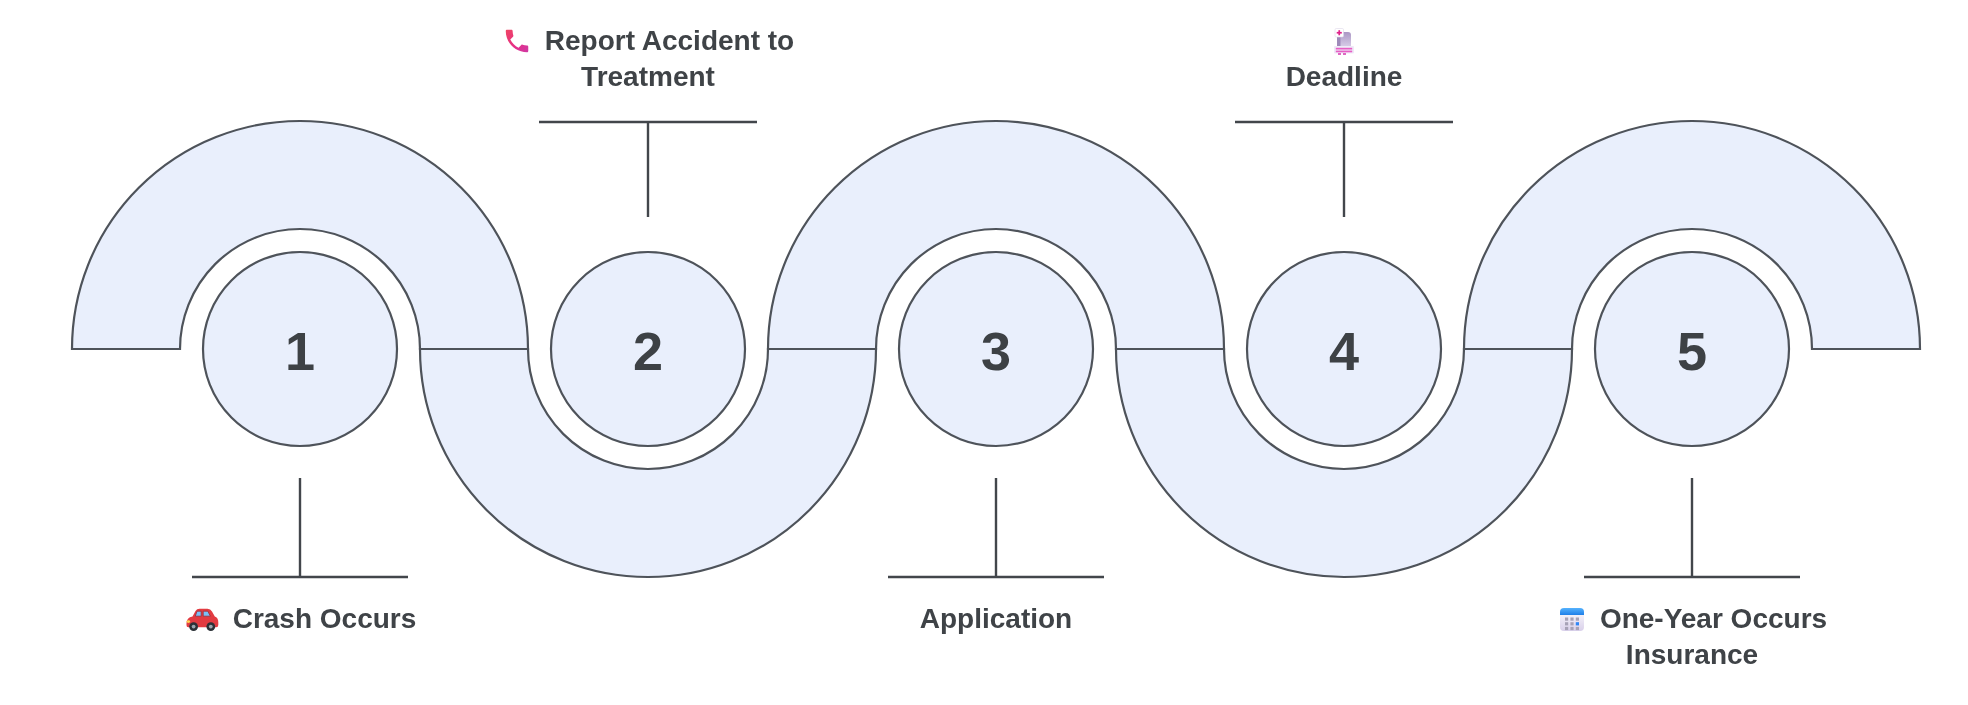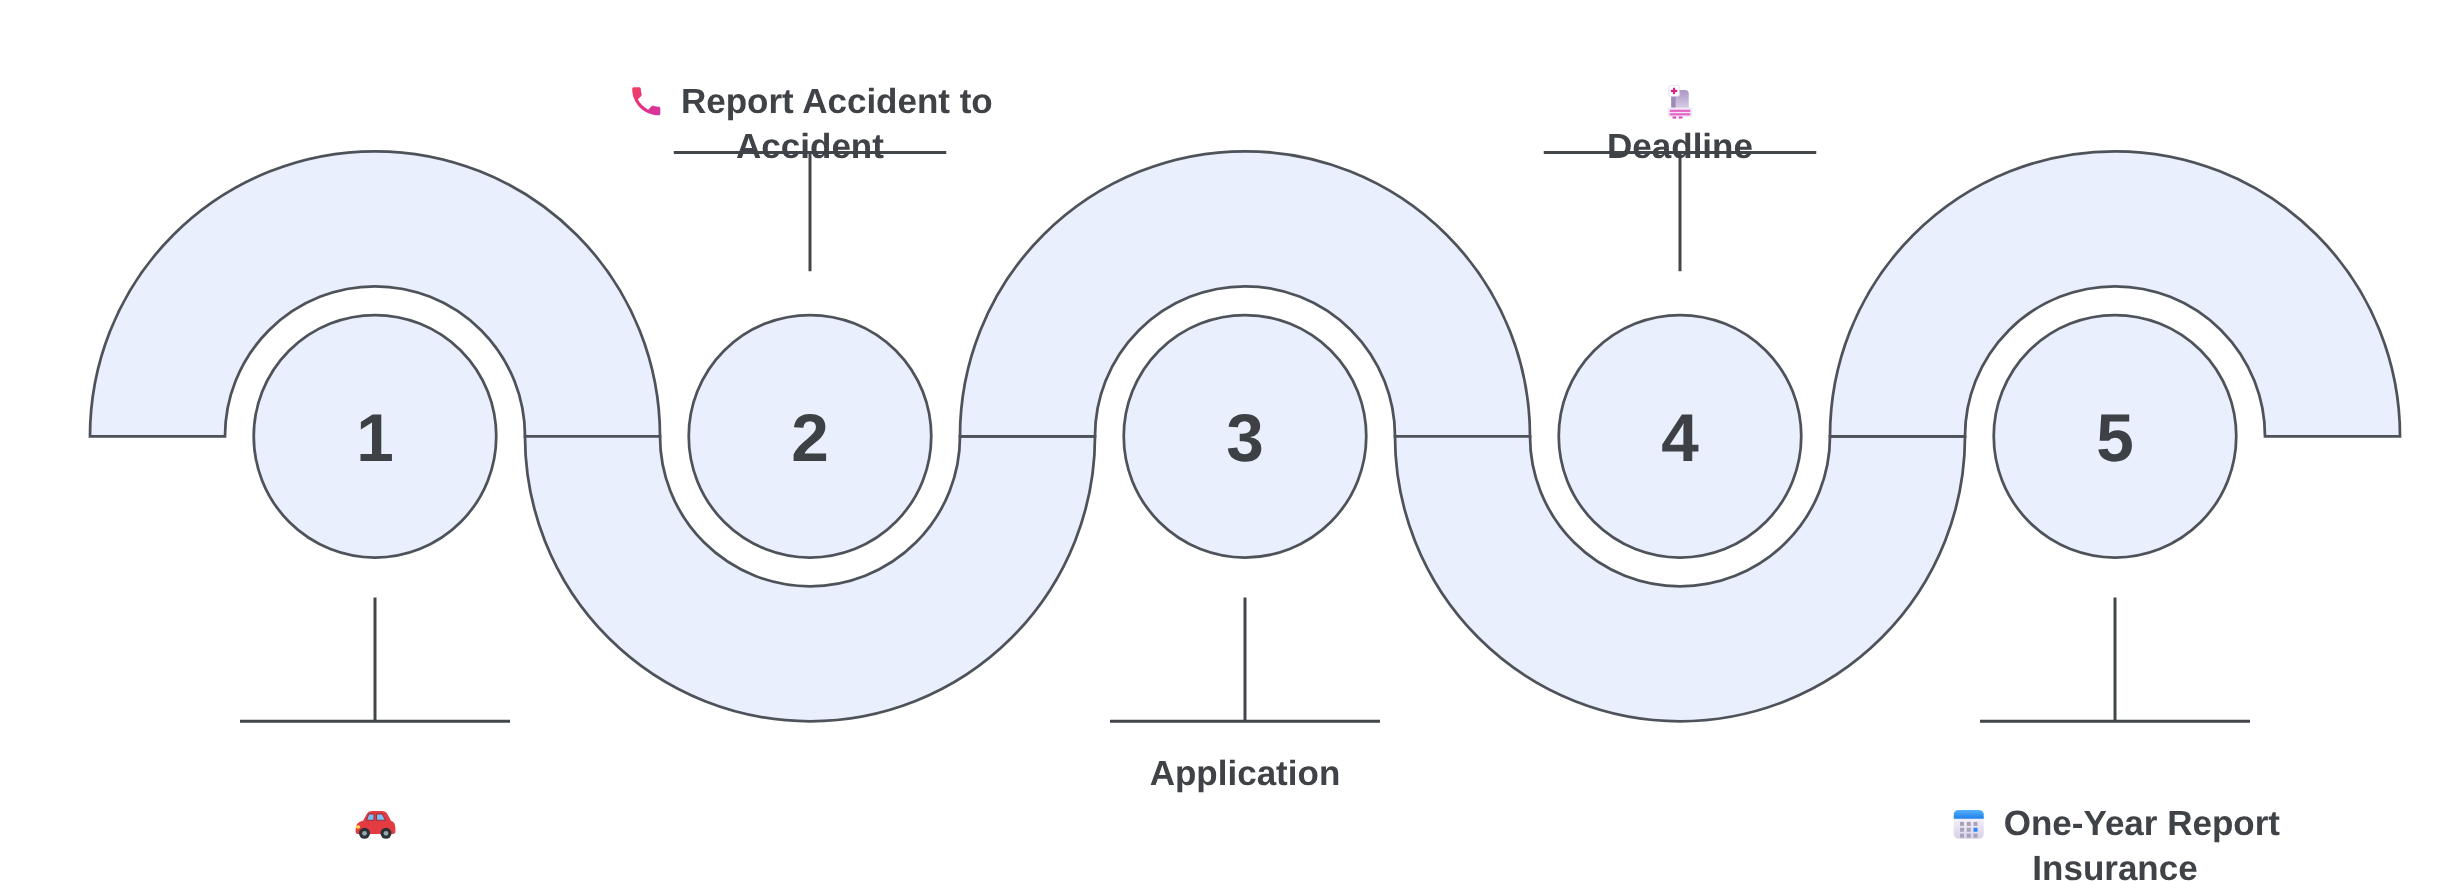--- a/index.html
+++ b/index.html
@@ -41,21 +41,20 @@
     font-weight: 700;
     line-height: 36px;
     color: #3f4347;
   }
   .label-line1 {
     display: flex;
     align-items: center;
     justify-content: center;
     gap: 13px;
     height: 36px;
-    margin-top: 40px;
   }
   .label-line2 { min-height: 0; }
   .icon-box { flex: 0 0 auto; display: block; }
 </style>
 </head>
 <body>
 
 <div class="stage">
 
   <svg class="snake" width="1968" height="705" viewBox="0 0 1968 705">
@@ -96,41 +95,42 @@
       <svg class="icon-box" width="36" height="30" viewBox="0 0 36 30">
         <path d="M2.5 19.5 Q2.5 13.5 8.5 12.5 L11.5 7 Q12.8 4.8 15.5 4.8 L23.5 4.8 Q26.5 4.8 28 7.4 L30.8 12.5 Q34.3 13.6 34.3 18.4 L34.3 21 Q34.3 23.2 32.2 23.2 L4.3 23.2 Q2.5 23.2 2.5 21.2 Z" fill="#e23b41"></path>
         <path d="M13 7.2 L11.3 12.2 L17.2 12.2 L17.2 7.2 Z" fill="#79c0f7" stroke="#9b2c33" stroke-width="0.8"></path>
         <path d="M19.2 7.2 L19.2 12.2 L26.4 12.2 L23.8 7.2 Z" fill="#79c0f7" stroke="#9b2c33" stroke-width="0.8"></path>
         <ellipse cx="4.4" cy="17.6" rx="1.8" ry="1.4" fill="#ffd54f"></ellipse>
         <circle cx="9.6" cy="22.6" r="4.4" fill="#2b3137"></circle>
         <circle cx="9.6" cy="22.6" r="1.9" fill="#9aa6ae"></circle>
         <circle cx="26.8" cy="22.6" r="4.4" fill="#2b3137"></circle>
         <circle cx="26.8" cy="22.6" r="1.9" fill="#9aa6ae"></circle>
       </svg>
+      <span>Crash Occurs</span>
     </div>
     <div class="label-line2"></div>
   </div>
 
   <div class="step-label" style="left:428px; top:23px;">
     <div class="label-line1">
       <svg class="icon-box" width="30" height="30" viewBox="0 0 30 30">
         <defs>
           <linearGradient id="phoneGrad" x1="0" y1="0" x2="1" y2="1">
             <stop offset="0" stop-color="#ef4563"></stop>
             <stop offset="0.55" stop-color="#e62e86"></stop>
             <stop offset="1" stop-color="#cf39a4"></stop>
           </linearGradient>
         </defs>
         <g transform="scale(1.25)">
           <path d="M6.62 10.79c1.44 2.83 3.76 5.14 6.59 6.59l2.2-2.2c.27-.27.67-.36 1.02-.24 1.12.37 2.33.57 3.57.57.55 0 1 .45 1 1V20c0 .55-.45 1-1 1-9.39 0-17-7.61-17-17 0-.55.45-1 1-1h3.5c.55 0 1 .45 1 1 0 1.25.2 2.45.57 3.57.11.35.03.74-.25 1.02l-2.2 2.2z" fill="url(#phoneGrad)"></path>
         </g>
       </svg>
       <span>Report Accident to</span>
     </div>
-    <div class="label-line2">Accident</div>
+    <div class="label-line2">Treatment</div>
   </div>
 
   <div class="step-label" style="left:776px; top:601px;">
     <div class="label-line2">Application</div>
   </div>
 
   <div class="step-label" style="left:1124px; top:23px;">
     <div class="label-line1">
       <svg class="icon-box" width="30" height="30" viewBox="0 0 30 30">
         <defs>
@@ -174,18 +174,18 @@
           <rect x="13.4" y="13.5" width="3.2" height="3.2"></rect>
           <rect x="18.8" y="13.5" width="3.2" height="3.2"></rect>
           <rect x="8" y="18.2" width="3.2" height="3.2"></rect>
           <rect x="13.4" y="18.2" width="3.2" height="3.2"></rect>
           <rect x="8" y="22.9" width="3.2" height="3.2"></rect>
           <rect x="13.4" y="22.9" width="3.2" height="3.2"></rect>
           <rect x="18.8" y="22.9" width="3.2" height="3.2"></rect>
         </g>
         <rect x="18.8" y="18.2" width="3.2" height="3.2" fill="#2f86f6"></rect>
       </svg>
-      <span>One-Year Report</span>
+      <span>One-Year Occurs</span>
     </div>
     <div class="label-line2">Insurance</div>
   </div>
 
 </div>
 
 </body></html>

